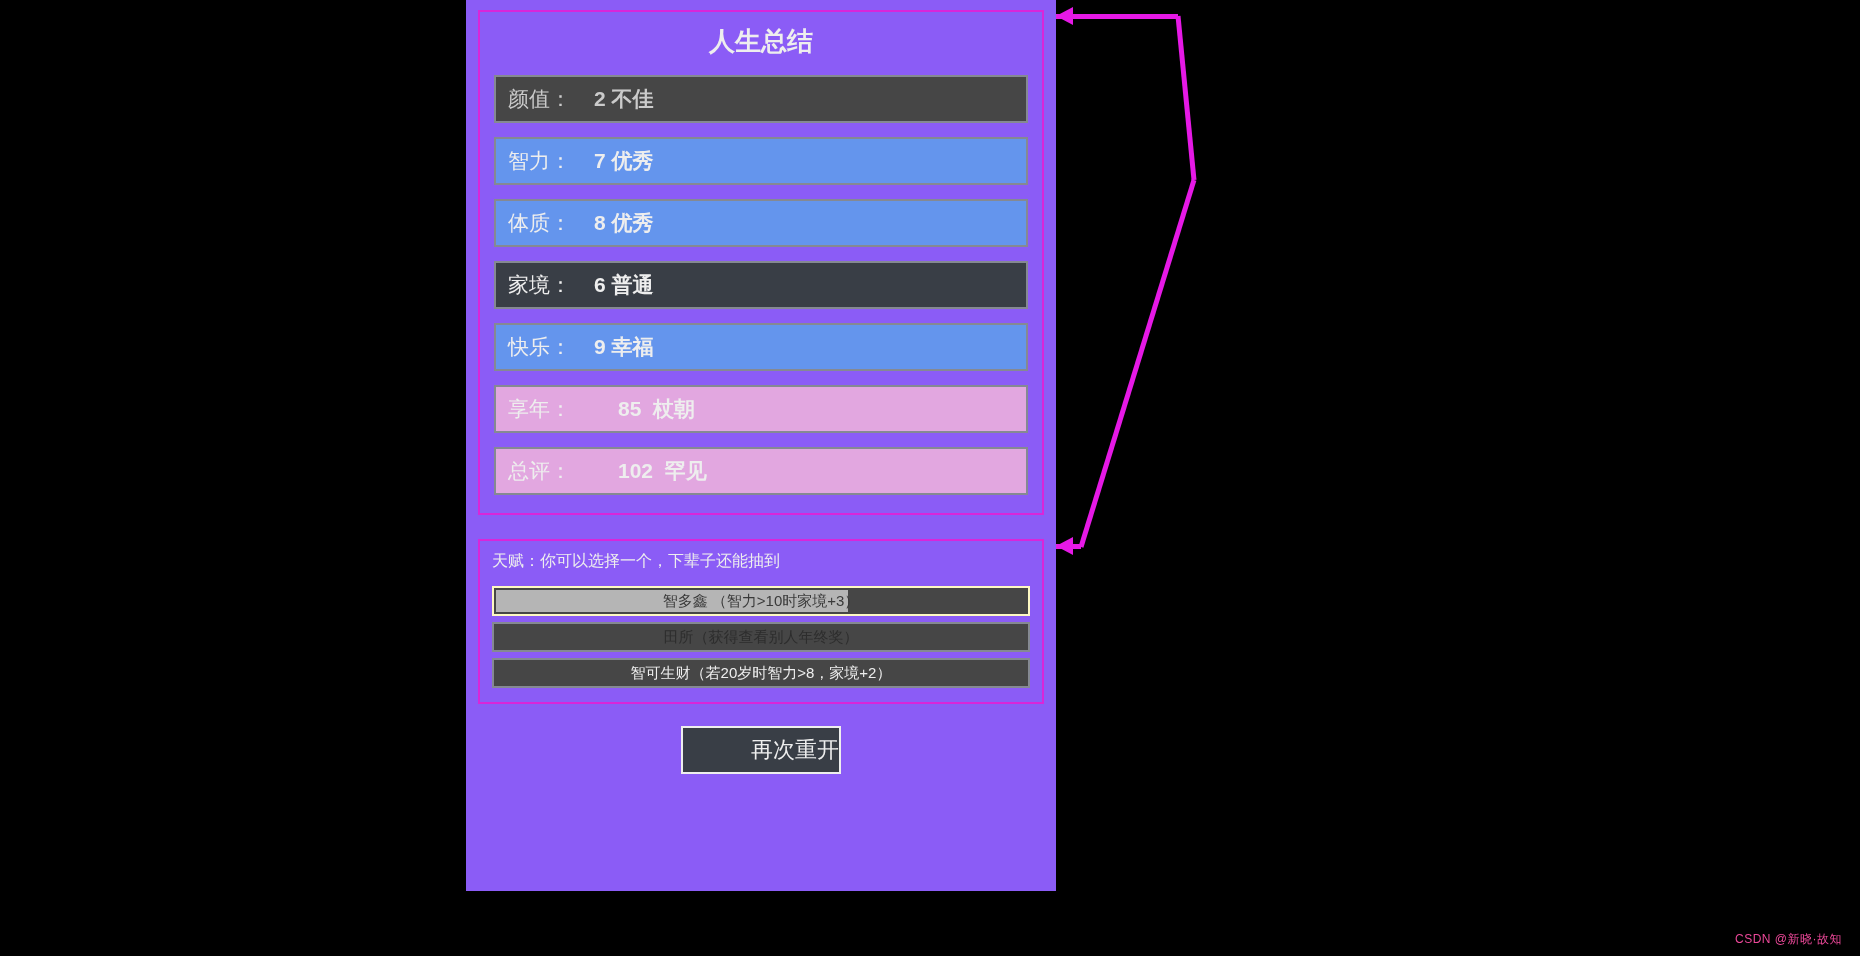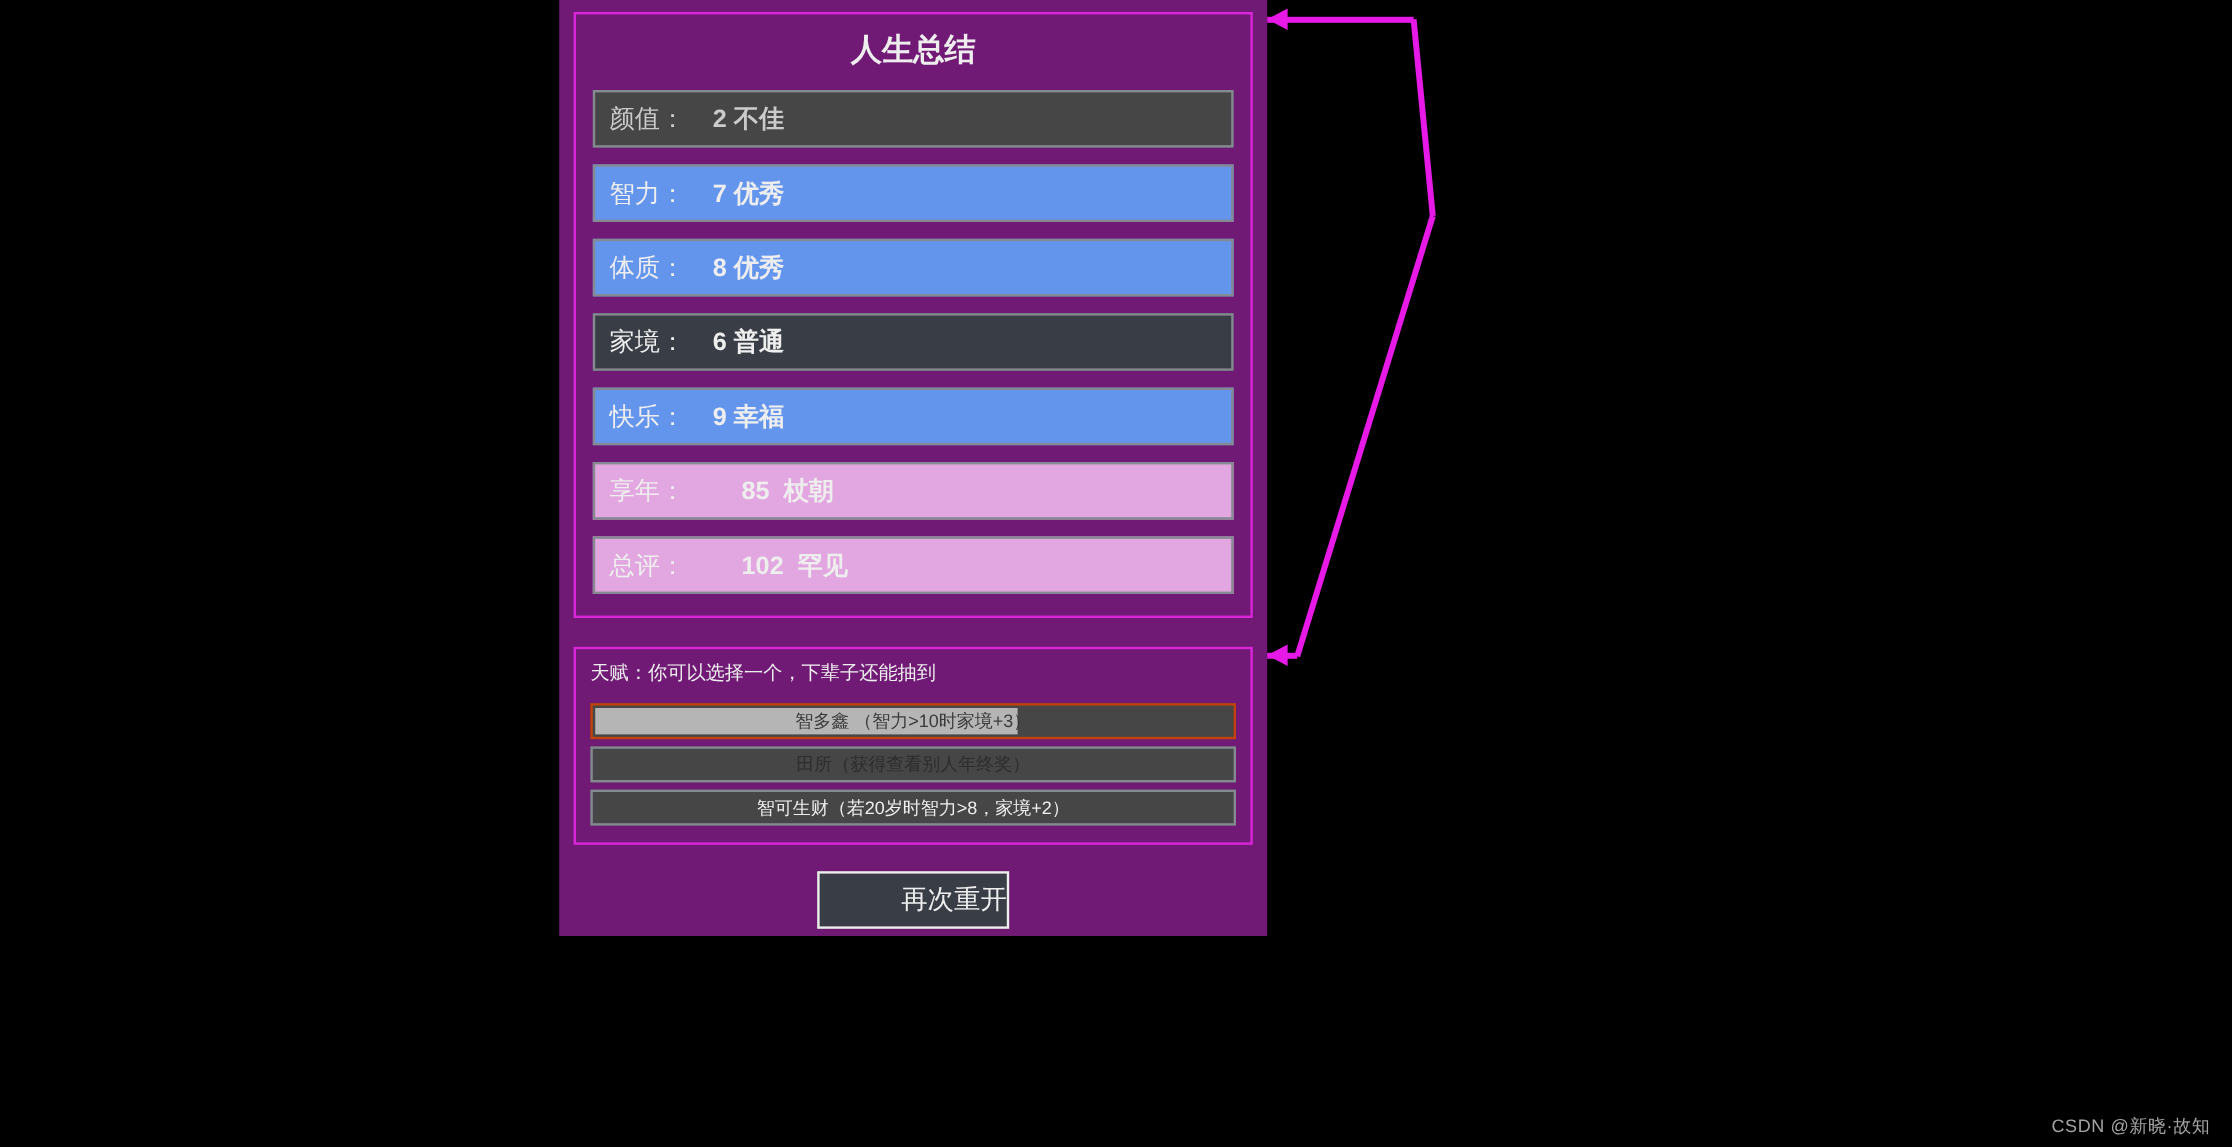--- a/index.html
+++ b/index.html
@@ -13,22 +13,22 @@
     background: #000;
     font-family: "Microsoft YaHei", sans-serif;
     position: relative;
     overflow: hidden;
   }
   .game-panel {
     position: absolute;
     left: 466px;
     top: 0;
     width: 590px;
-    height: 780px;
-    background: #701a75;
+    height: 891px;
+    background: #8b5cf6;
     padding: 10px 12px;
   }
   .summary-box {
     border: 2px solid #d926d9;
     padding: 12px 14px 18px 14px;
   }
   .summary-title {
     color: #eeeeee;
     font-size: 26px;
     font-weight: bold;
@@ -80,21 +80,21 @@
     align-items: center;
     justify-content: center;
     margin-bottom: 6px;
     cursor: pointer;
     position: relative;
   }
   .talent-item:last-child {
     margin-bottom: 0;
   }
   .talent-item.selected {
-    border: 2px solid #c2410c;
+    border: 2px solid #fef9c3;
     background: #464646;
   }
   .talent-item.selected::before {
     content: "";
     position: absolute;
     left: 2px;
     right: 180px;
     top: 2px;
     bottom: 2px;
     background: #b5b5b5;
@@ -128,22 +128,22 @@
   .arrow-head {
     position: absolute;
     width: 0;
     height: 0;
   }
 
   .watermark {
     position: absolute;
     right: 18px;
     bottom: 8px;
-    color: #a3a3a3;
-    font-size: 15px;
+    color: #ec4899;
+    font-size: 12px;
     letter-spacing: 0.5px;
   }
 </style>
 </head>
 <body>
 
 <div class="game-panel">
 
   <div class="summary-box">
     <div class="summary-title">人生总结</div>

